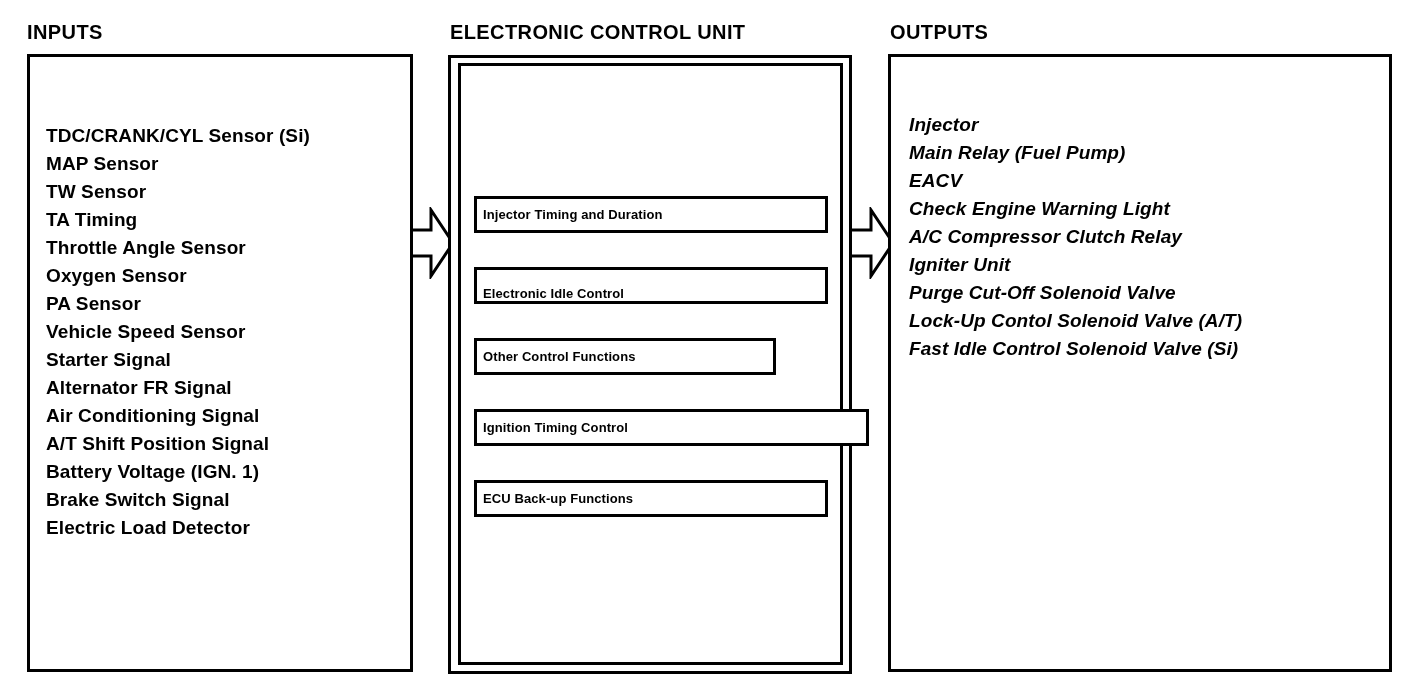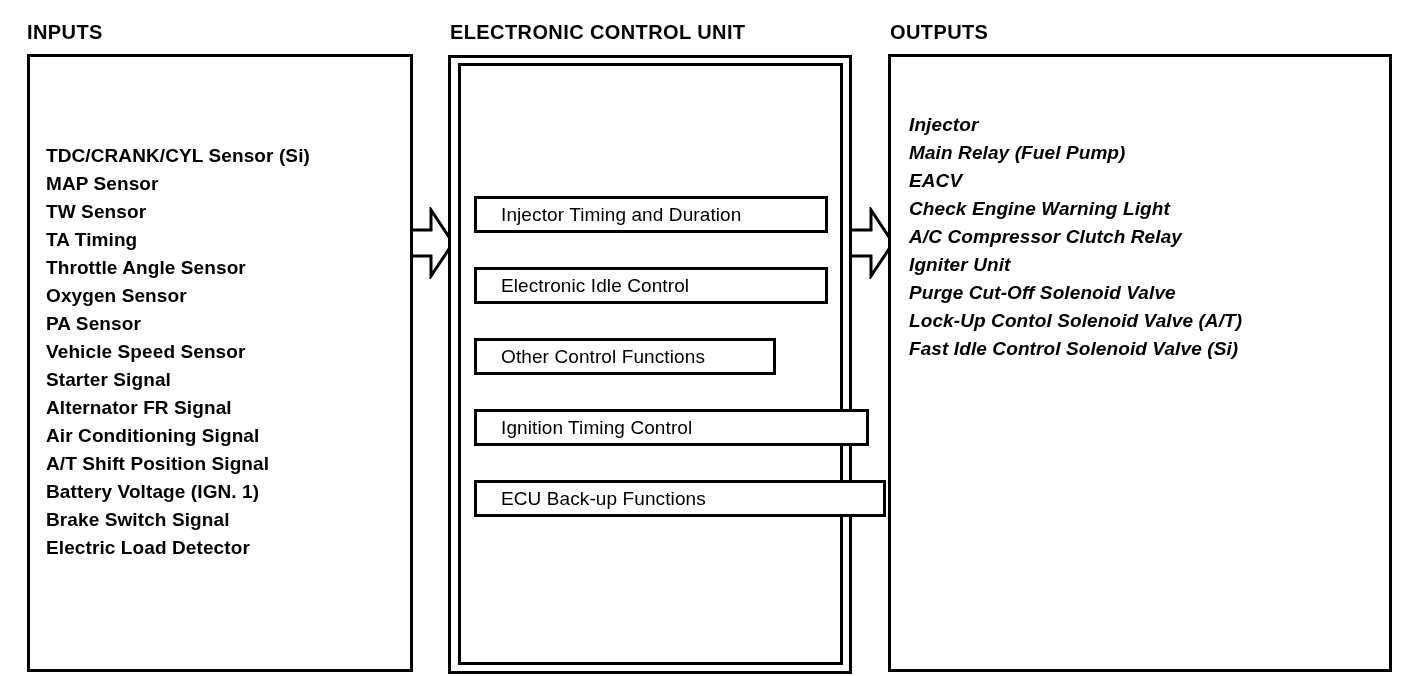--- a/index.html
+++ b/index.html
@@ -65,44 +65,44 @@
 
   .fn-box {
     position: absolute;
     border: 3px solid #000000;
     box-sizing: border-box;
     background: #ffffff;
     display: flex;
     align-items: center;
   }
   .fn-box span {
-    font-size: 19px;
-    font-weight: 400;
-    padding-left: 24px;
+    font-size: 13px;
+    font-weight: 700;
+    padding-left: 6px;
     white-space: nowrap;
     letter-spacing: 0.1px;
   }
 
   .arrow {
     position: absolute;
   }
   .arrow svg {
     display: block;
   }
 </style>
 </head>
 <body>
 
 <div id="canvas">
 
   <div class="section-title" style="left:27px; top:22px;">INPUTS</div>
 
   <div class="panel" id="inputs-panel" style="left:27px; top:54px; width:386px; height:618px;"></div>
 
-  <ul class="list" id="inputs-list" style="left:46px; top:122px;margin-top:20px;">
+  <ul class="list" id="inputs-list" style="left:46px; top:122px;">
       <li>TDC/CRANK/CYL  Sensor  (Si)</li>
       <li>MAP Sensor</li>
       <li>TW Sensor</li>
       <li>TA Timing</li>
       <li>Throttle Angle Sensor</li>
       <li>Oxygen Sensor</li>
       <li>PA Sensor</li>
       <li>Vehicle Speed Sensor</li>
       <li>Starter Signal</li>
       <li>Alternator FR Signal</li>
@@ -122,30 +122,30 @@
   <div class="section-title" style="left:450px; top:22px;">ELECTRONIC CONTROL UNIT</div>
 
   <div class="ecu-outer" style="left:448px; top:55px; width:404px; height:619px;"></div>
 
   <div class="ecu-inner" style="left:458px; top:63px; width:385px; height:602px;"></div>
 
   <div id="ecu-functions">
       <div class="fn-box" style="left: 474px; top: 196px; width: 354px; height: 37px;">
         <span>Injector Timing and Duration</span>
       </div>
-      <div class="fn-box" style="left: 474px; top: 267px; width: 354px; height: 37px;">
+      <div class="fn-box" style="left: 474px; top: 267px; width: 354px; height: 37px; align-items: flex-end;">
         <span>Electronic Idle Control</span>
       </div>
       <div class="fn-box" style="left: 474px; top: 338px; width: 302px; height: 37px;">
         <span>Other Control Functions</span>
       </div>
       <div class="fn-box" style="left: 474px; top: 409px; width: 395px; height: 37px;">
         <span>Ignition Timing Control</span>
       </div>
-      <div class="fn-box" style="left: 474px; top: 480px; width: 412px; height: 37px;">
+      <div class="fn-box" style="left: 474px; top: 480px; width: 354px; height: 37px;">
         <span>ECU Back-up Functions</span>
       </div>
     </div>
 
   <div class="arrow" style="left:851px; top:207px;">
     <svg width="44" height="72" viewBox="0 0 44 72">
       <path d="M1,23 L20,23 L20,3 L42,36 L20,69 L20,49 L1,49" fill="none" stroke="#000000" stroke-width="3" stroke-linejoin="miter"></path>
     </svg>
   </div>
 

